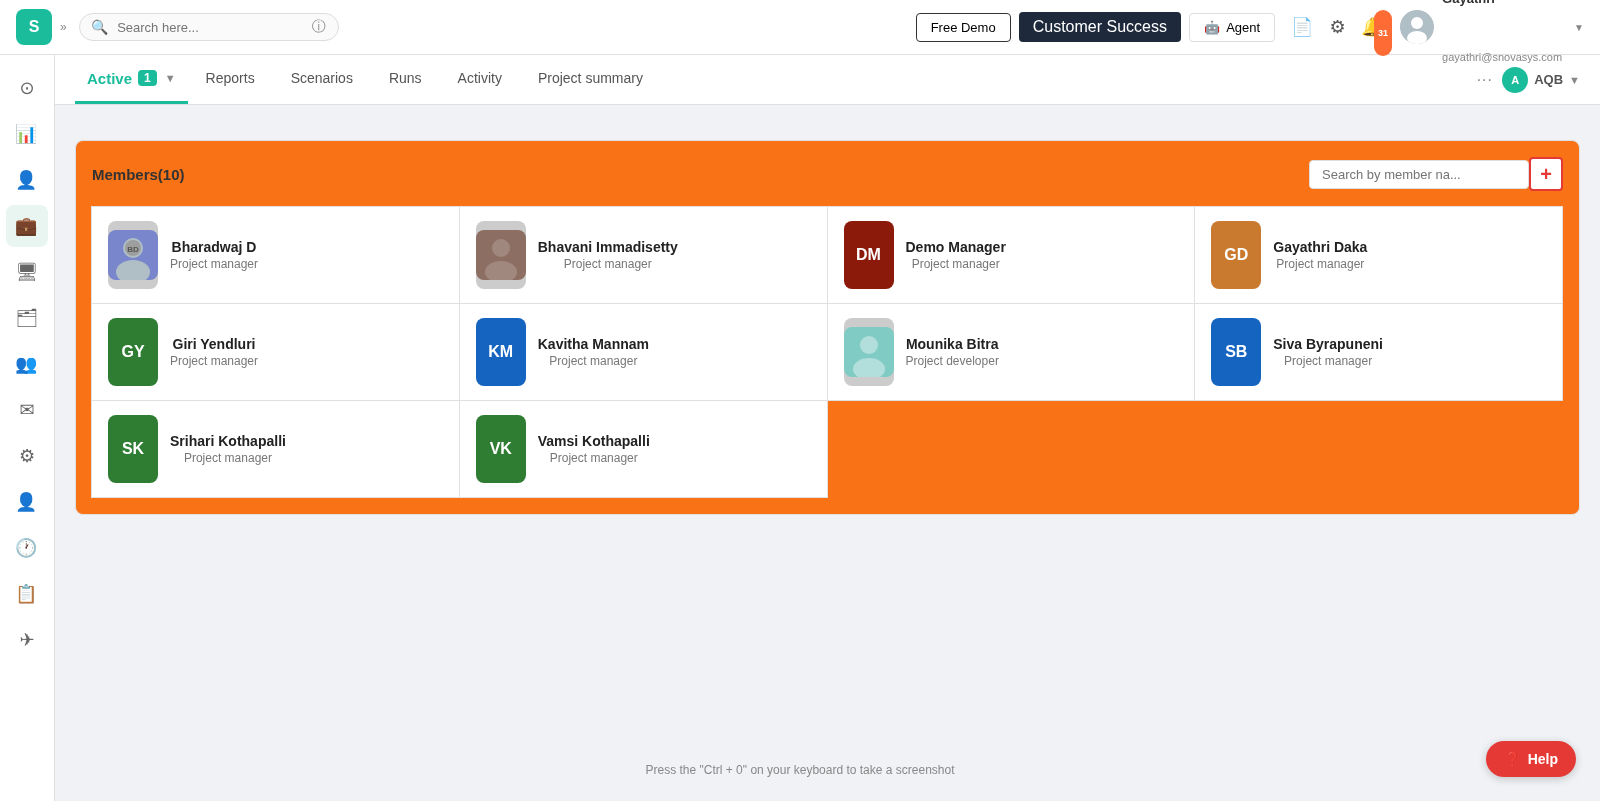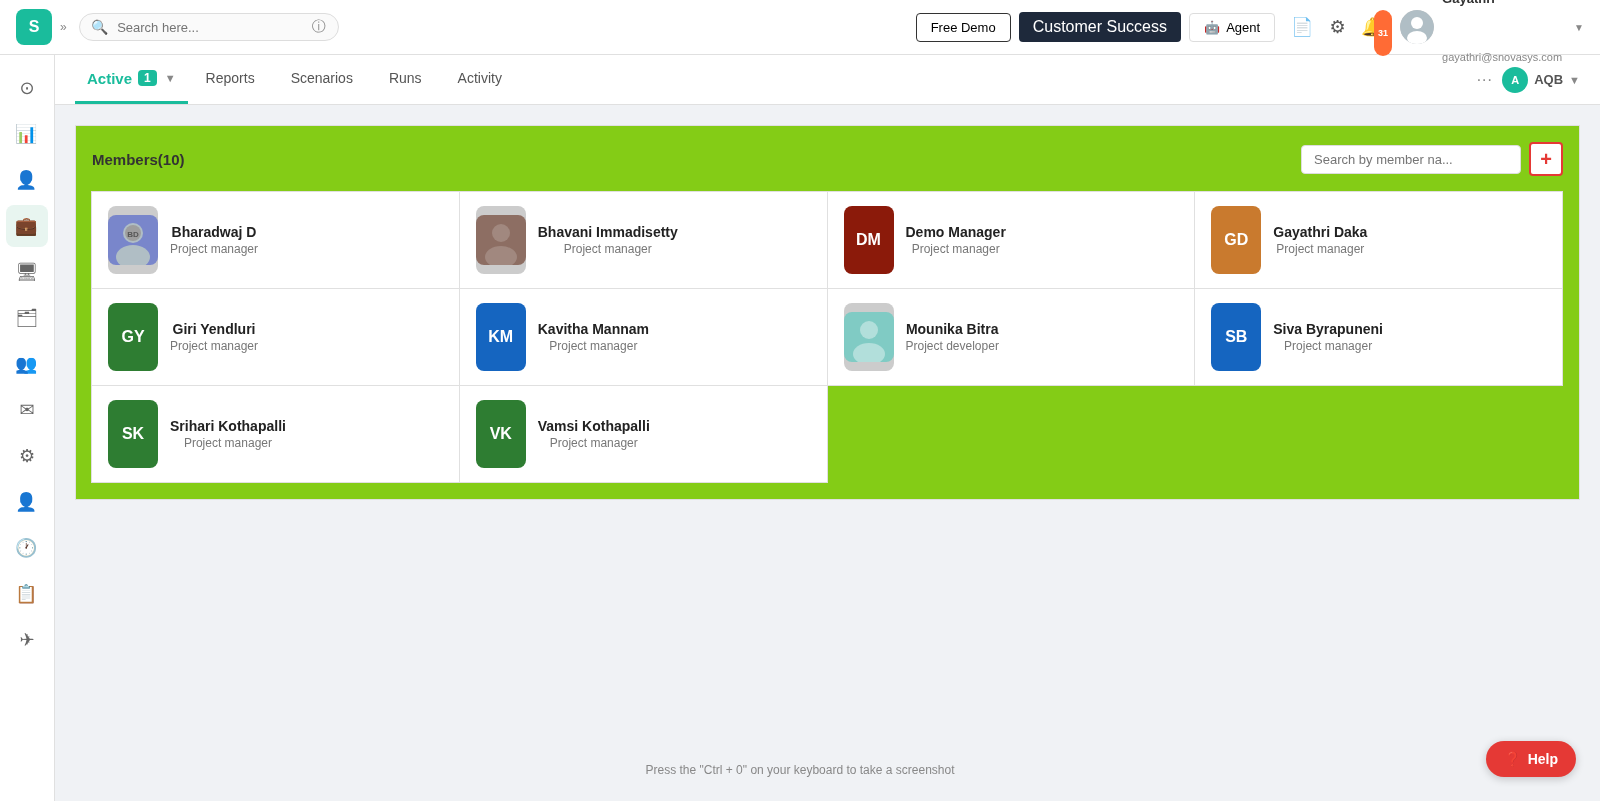--- a/index.html
+++ b/index.html
@@ -164,32 +164,33 @@
     .workspace-arrow { font-size: 11px; color: #888; }
 
     
     .page-content {
       padding: 20px;
       flex: 1;
     }
 
     
     .members-container {
-      background: #84cc16;
-      border-radius: 0;
+      background: #f97316;
+      border-radius: 8px;
       border: 1px solid #e0e0e0;
       padding: 16px;
+      margin-top: 15px;
     }
     .members-header {
       display: flex; align-items: center; justify-content: space-between;
       margin-bottom: 16px;
     }
     .members-title { font-weight: 700; font-size: 15px; }
     .members-search-add {
-      display: flex; align-items: center; gap: 8px;
+      display: flex; align-items: center; 
     }
     .member-search-input {
       border: 1px solid #ddd; border-radius: 4px;
       padding: 6px 12px; font-size: 13px; color: #888;
       width: 220px; outline: none;
     }
     .add-member-btn {
       width: 34px; height: 34px;
       border: 2px solid #e53935;
       border-radius: 4px;
@@ -336,20 +337,21 @@
   <div class="sub-nav">
     <div class="active-badge-container">
       <span class="active-label">Active</span>
       <span class="active-count">1</span>
       <span class="dropdown-arrow">▼</span>
     </div>
     <div class="sub-nav-item">Reports</div>
     <div class="sub-nav-item">Scenarios</div>
     <div class="sub-nav-item">Runs</div>
     <div class="sub-nav-item">Activity</div>
+    <div class="sub-nav-item">Project summary</div>
     <div class="sub-nav-spacer"></div>
     <div class="sub-nav-actions">
       <span class="more-icon">···</span>
       <div class="workspace-badge">
         <div class="workspace-avatar">A</div>
         <span class="workspace-name">AQB</span>
         <span class="workspace-arrow">▼</span>
       </div>
     </div>
   </div>

